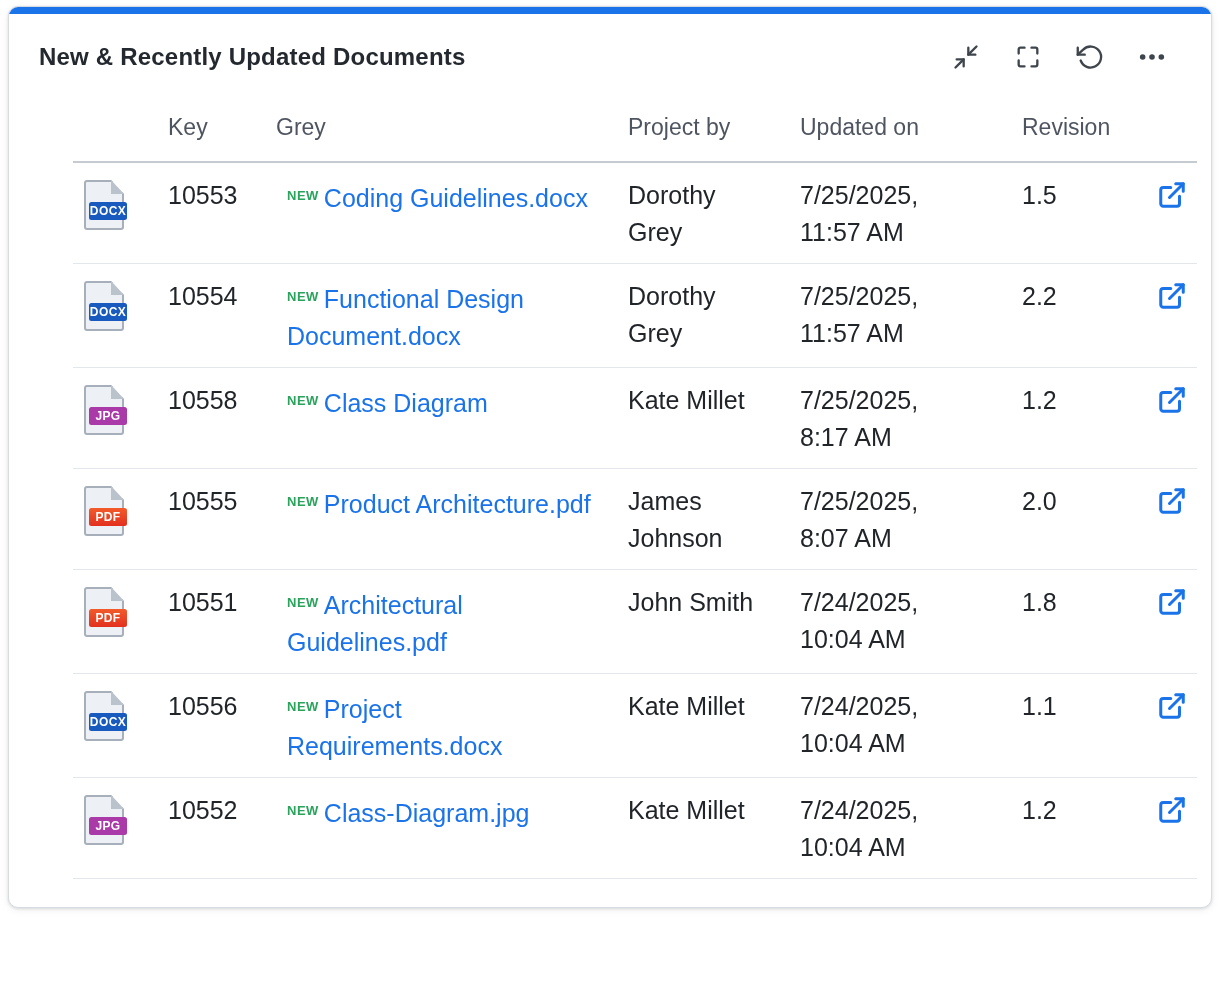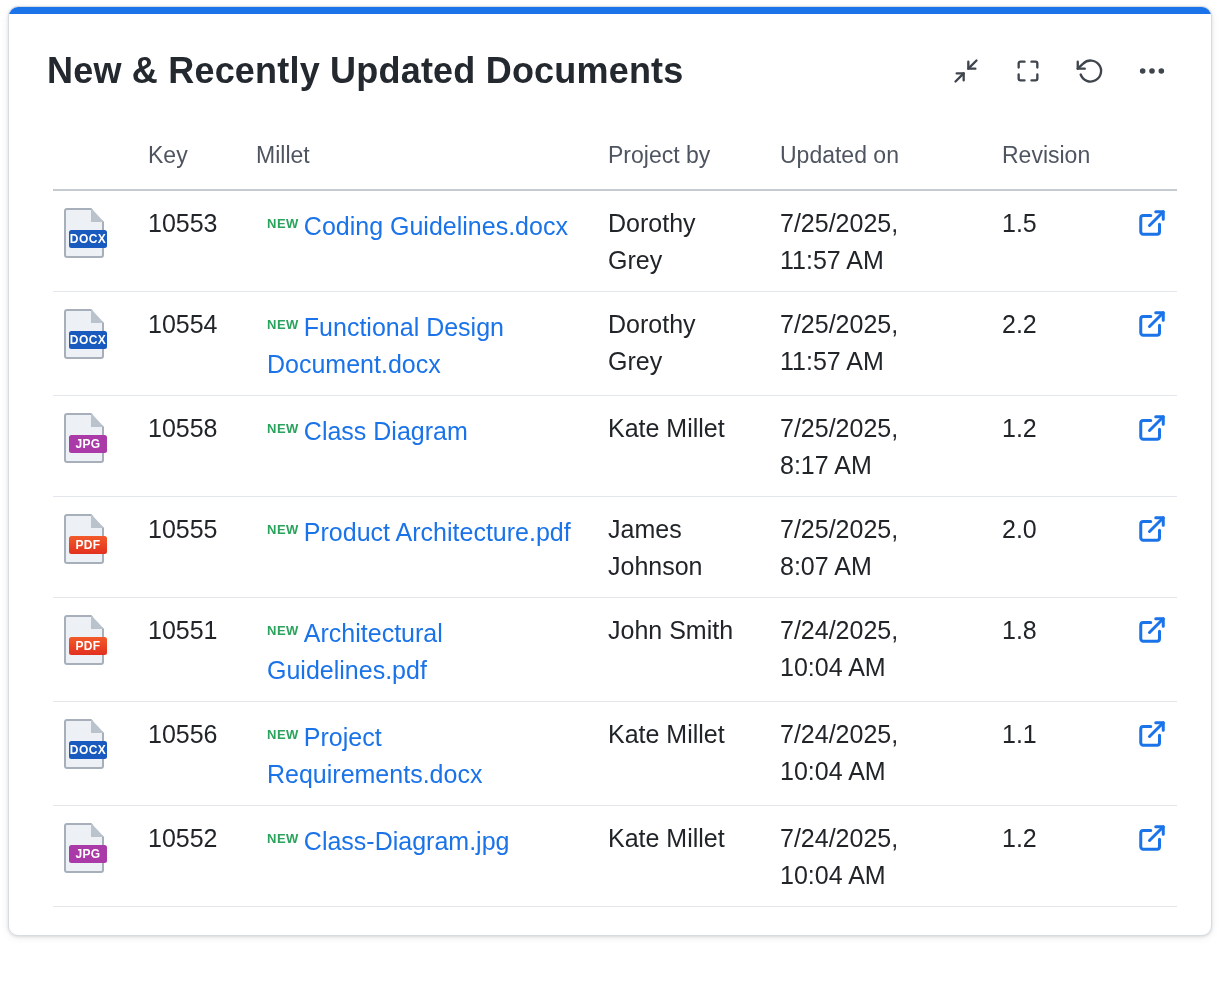--- a/index.html
+++ b/index.html
@@ -31,22 +31,22 @@
     height:7px;
     background:var(--accent);
   }
   .panel-header{
     display:flex;
     align-items:center;
     justify-content:space-between;
     padding:28px 44px 4px 30px;
   }
   h1.panel-title{
-    margin:8px;
-    font-size:36px;
+    margin:0;
+    font-size:24px;
     font-weight:700;
     color:#24292f;
     letter-spacing:.2px;
   }
   .toolbar{
     display:flex;
     align-items:center;
     gap:32px;
   }
   .icon-btn{
@@ -58,21 +58,21 @@
     height:30px;
     display:flex;
     align-items:center;
     justify-content:center;
     color:#3f454c;
     cursor:pointer;
   }
   .icon-btn svg{display:block;}
 
   .table-wrap{
-    padding:0 44px;
+    padding:0 64px;
     margin-bottom:28px;
   }
   table.doc-table{
     width:100%;
     border-collapse:collapse;
     table-layout:fixed;
   }
   thead th{
     text-align:left;
     font-size:23px;
@@ -220,21 +220,21 @@
         <col style="width:352px">
         <col style="width:172px">
         <col style="width:222px">
         <col style="width:115px">
         <col style="width:60px">
       </colgroup>
       <thead>
         <tr>
           <th></th>
           <th>Key</th>
-          <th>Millet</th>
+          <th>Grey</th>
           <th>Project by</th>
           <th>Updated on</th>
           <th>Revision</th>
           <th></th>
         </tr>
       </thead>
       <tbody id="rows">
           <tr>
     <td class="col-icon">
       <span class="file-icon docx">

